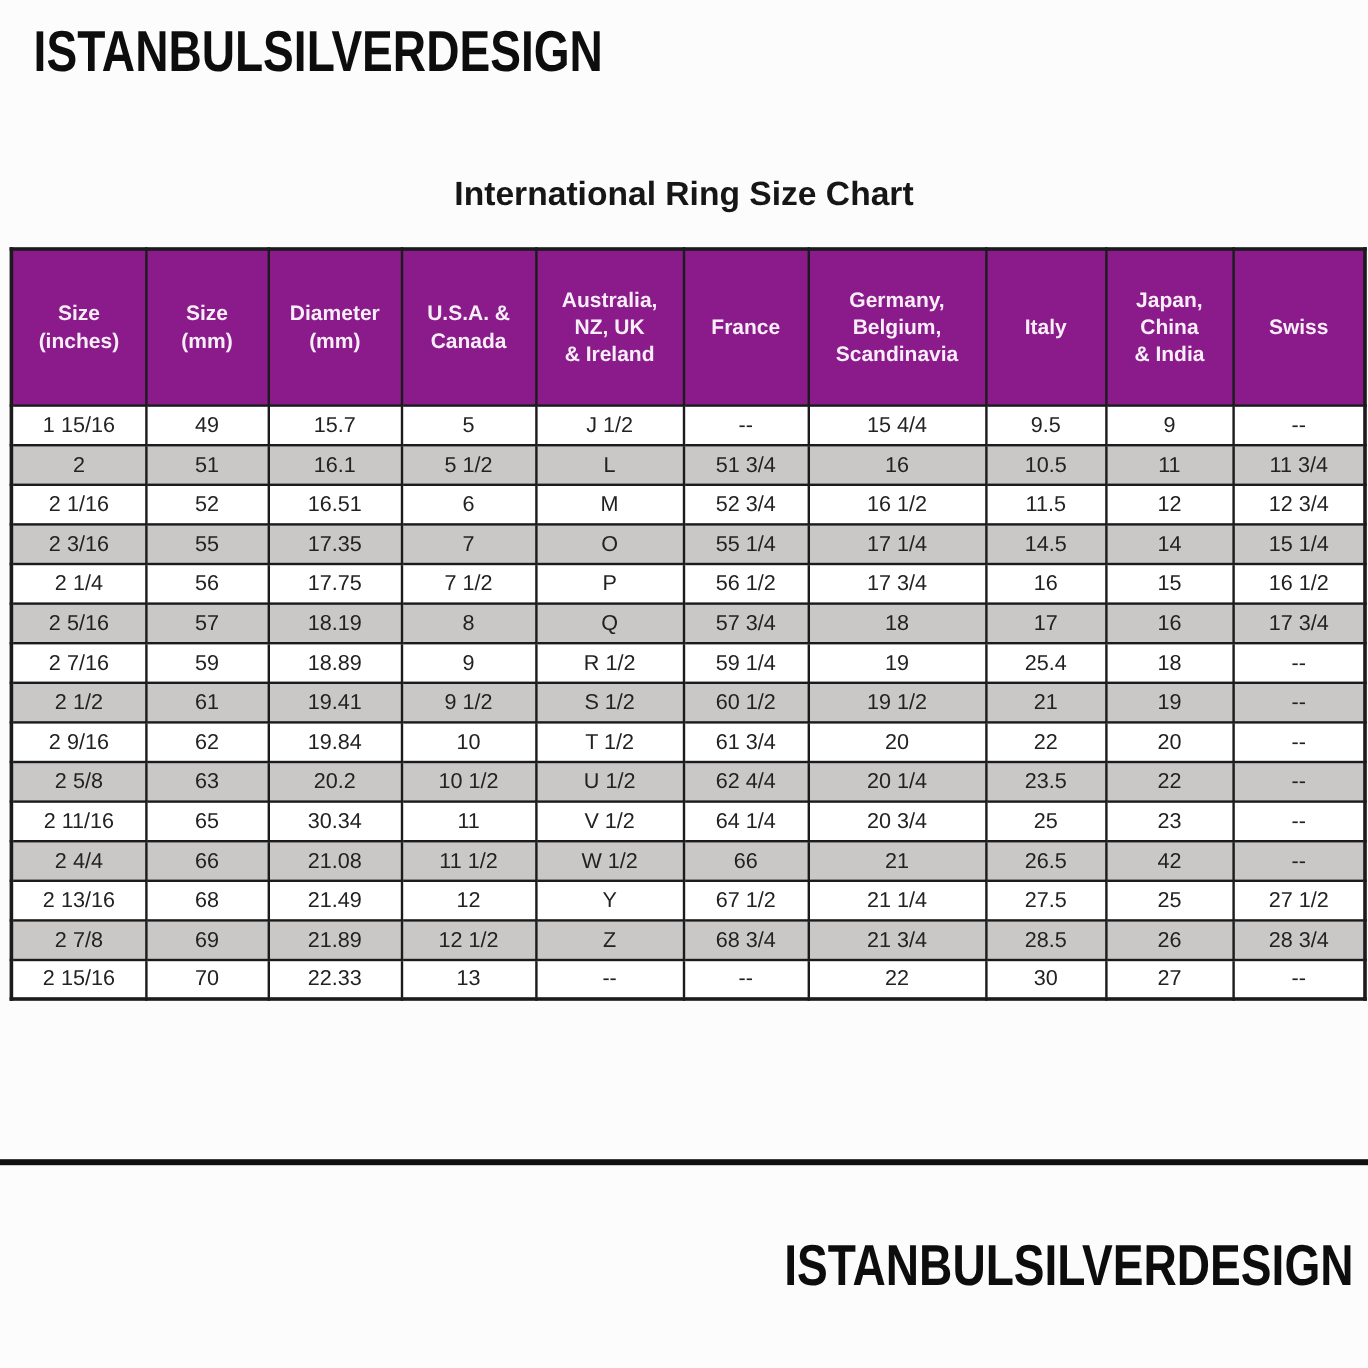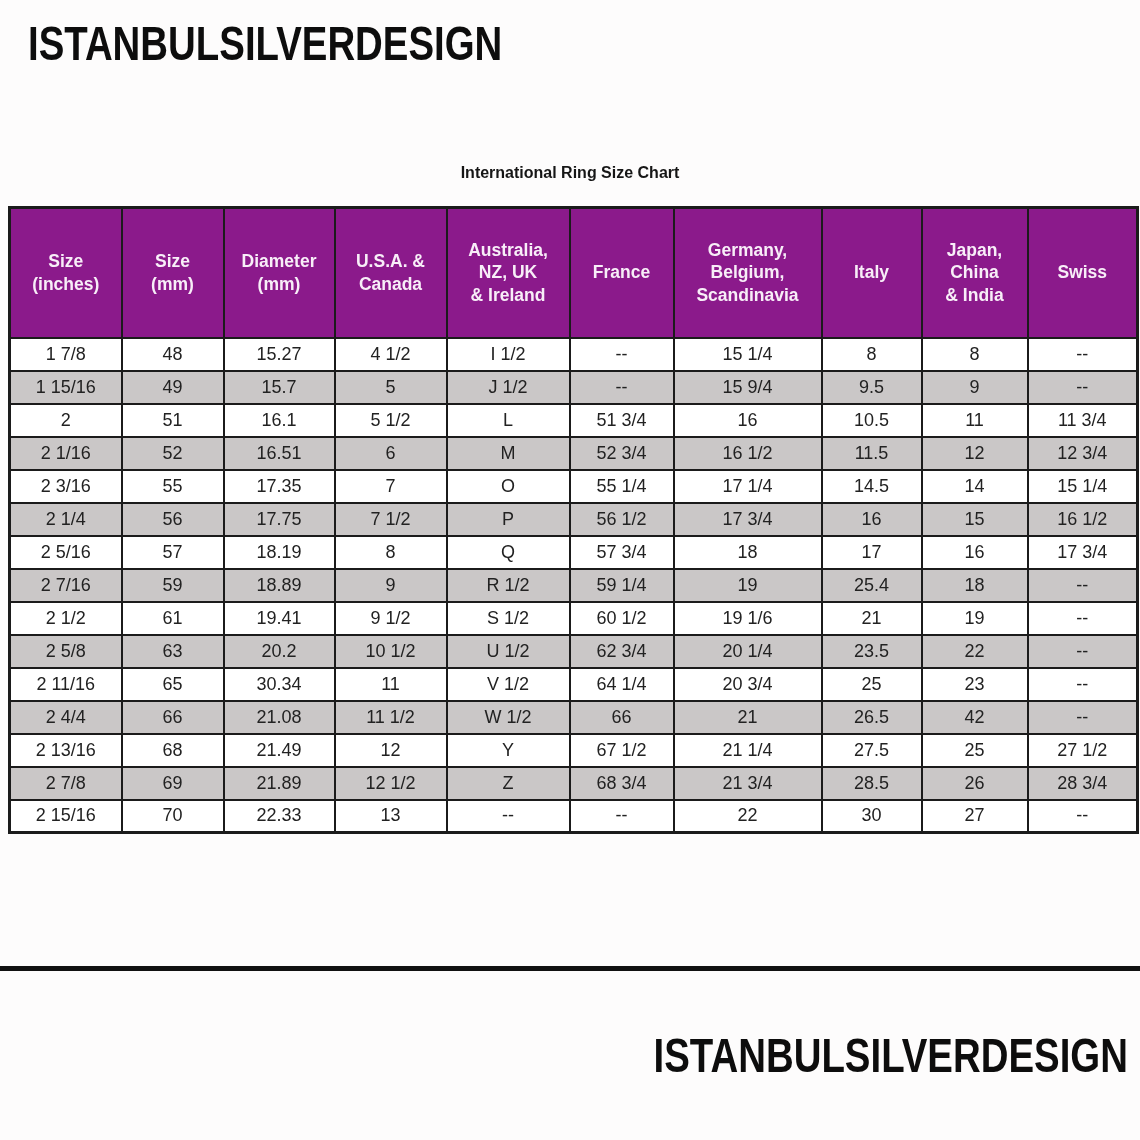--- a/index.html
+++ b/index.html
@@ -33,24 +33,23 @@
   }
   .brand-bottom{
     right:12px;top:1028px;
     transform:scaleX(0.80);
     transform-origin:right center;
   }
   .page-title{
     position:absolute;
     top:146px;left:0;width:1140px;
     text-align:center;
-    font-size:16px;
+    font-size:28px;
     font-weight:bold;
     color:#161616;
-    margin-top:18px;
   }
   .table-wrap{
     position:absolute;
     left:8px;top:206px;
     width:1128px;
   }
   table{
     border-collapse:collapse;
     table-layout:fixed;
     width:1128px;
@@ -132,39 +131,27 @@
 Scandinavia</th>
           <th>Italy</th>
           <th>Japan,
 China
 &amp; India</th>
           <th>Swiss</th>
         </tr>
     </thead>
     <tbody>
         <tr>
-          <td>1 7/8</td>
-          <td>48</td>
-          <td>15.27</td>
-          <td>4 1/2</td>
-          <td>I 1/2</td>
-          <td>--</td>
-          <td>15 1/4</td>
-          <td>8</td>
-          <td>8</td>
-          <td>--</td>
-        </tr>
-        <tr>
           <td>1 15/16</td>
           <td>49</td>
           <td>15.7</td>
           <td>5</td>
           <td>J 1/2</td>
           <td>--</td>
-          <td>15 9/4</td>
+          <td>15 4/4</td>
           <td>9.5</td>
           <td>9</td>
           <td>--</td>
         </tr>
         <tr>
           <td>2</td>
           <td>51</td>
           <td>16.1</td>
           <td>5 1/2</td>
           <td>L</td>
@@ -234,32 +221,44 @@
           <td>18</td>
           <td>--</td>
         </tr>
         <tr>
           <td>2 1/2</td>
           <td>61</td>
           <td>19.41</td>
           <td>9 1/2</td>
           <td>S 1/2</td>
           <td>60 1/2</td>
-          <td>19 1/6</td>
+          <td>19 1/2</td>
           <td>21</td>
           <td>19</td>
+          <td>--</td>
+        </tr>
+        <tr>
+          <td>2 9/16</td>
+          <td>62</td>
+          <td>19.84</td>
+          <td>10</td>
+          <td>T 1/2</td>
+          <td>61 3/4</td>
+          <td>20</td>
+          <td>22</td>
+          <td>20</td>
           <td>--</td>
         </tr>
         <tr>
           <td>2 5/8</td>
           <td>63</td>
           <td>20.2</td>
           <td>10 1/2</td>
           <td>U 1/2</td>
-          <td>62 3/4</td>
+          <td>62 4/4</td>
           <td>20 1/4</td>
           <td>23.5</td>
           <td>22</td>
           <td>--</td>
         </tr>
         <tr>
           <td>2 11/16</td>
           <td>65</td>
           <td>30.34</td>
           <td>11</td>

